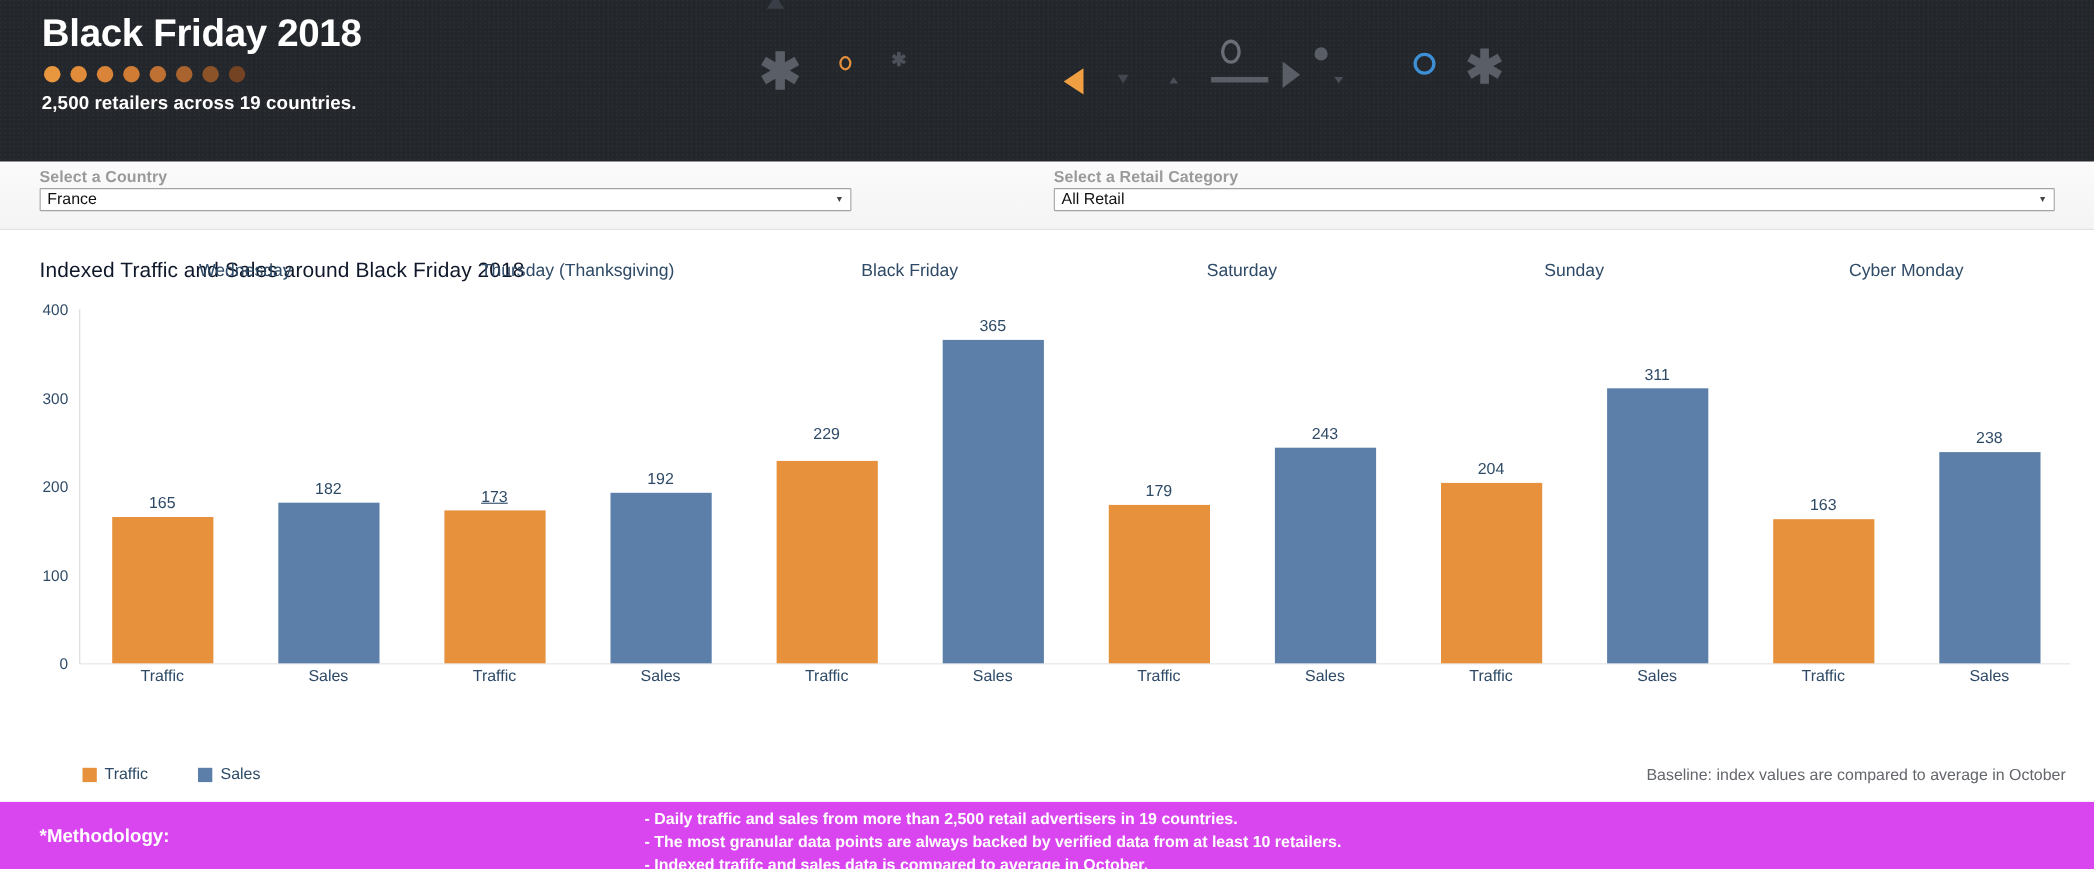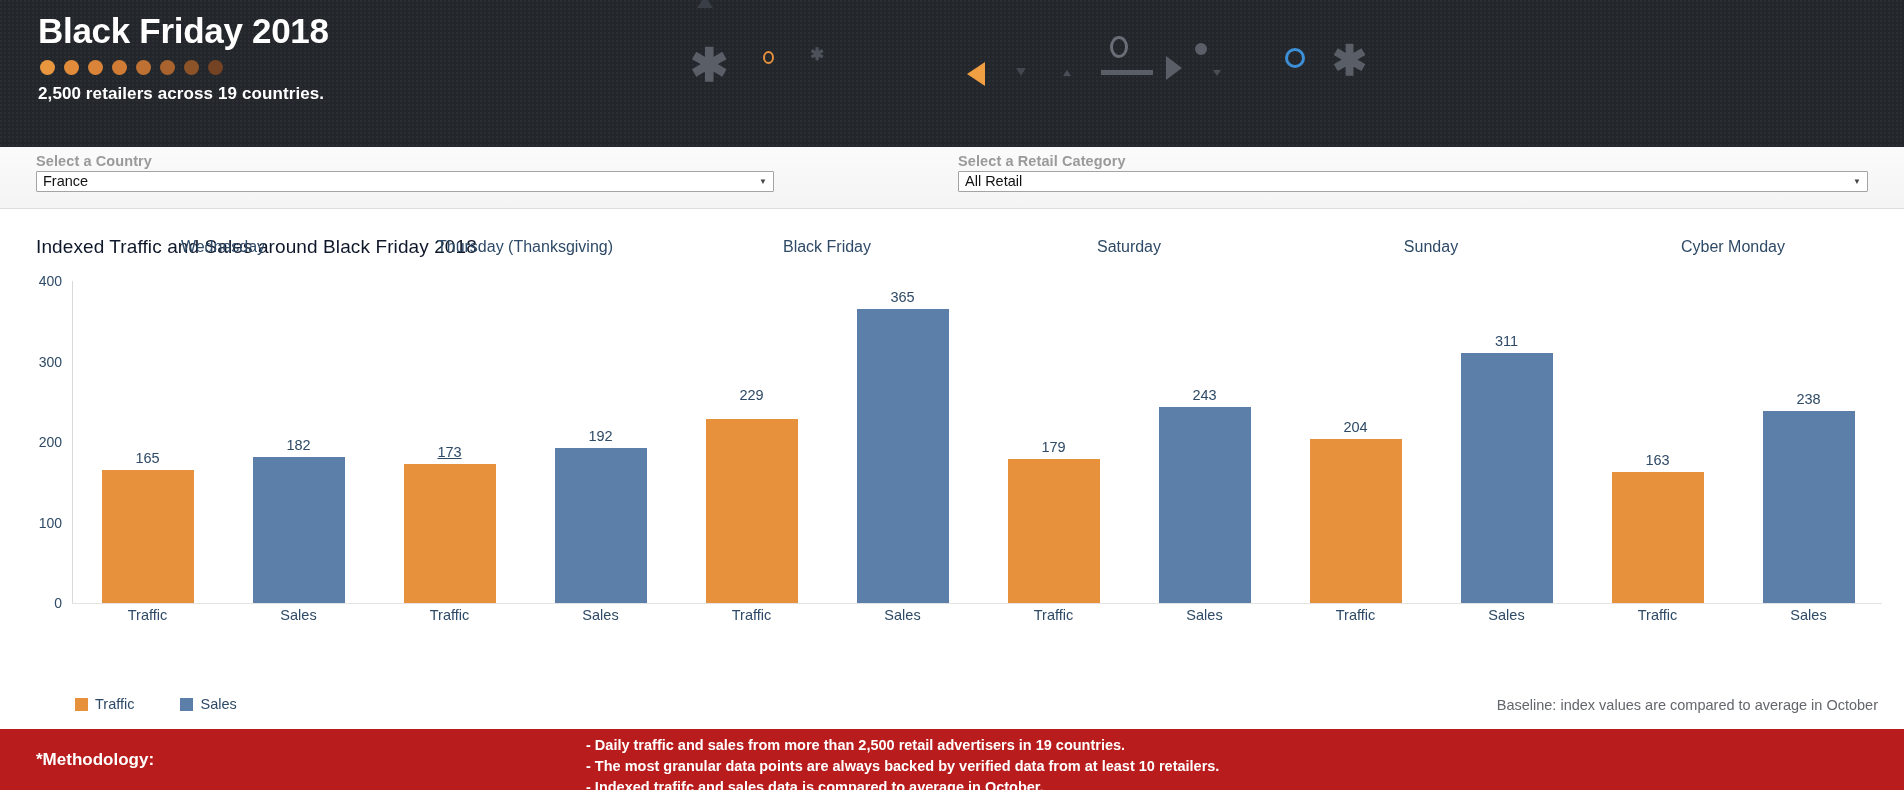--- a/index.html
+++ b/index.html
@@ -222,21 +222,21 @@
     right: 26px; top: 416px;
     font-size: 14.5px;
     color: #63666b;
   }
 
   
   .footer {
     position: relative;
     width: 1904px;
     height: 61px;
-    background: #b91c1c;
+    background: #d946ef;
     display: flex;
     align-items: center;
   }
   .footer-label {
     position: absolute;
     left: 36px;
     color: #ffffff;
     font-size: 17px;
     font-weight: bold;
   }

